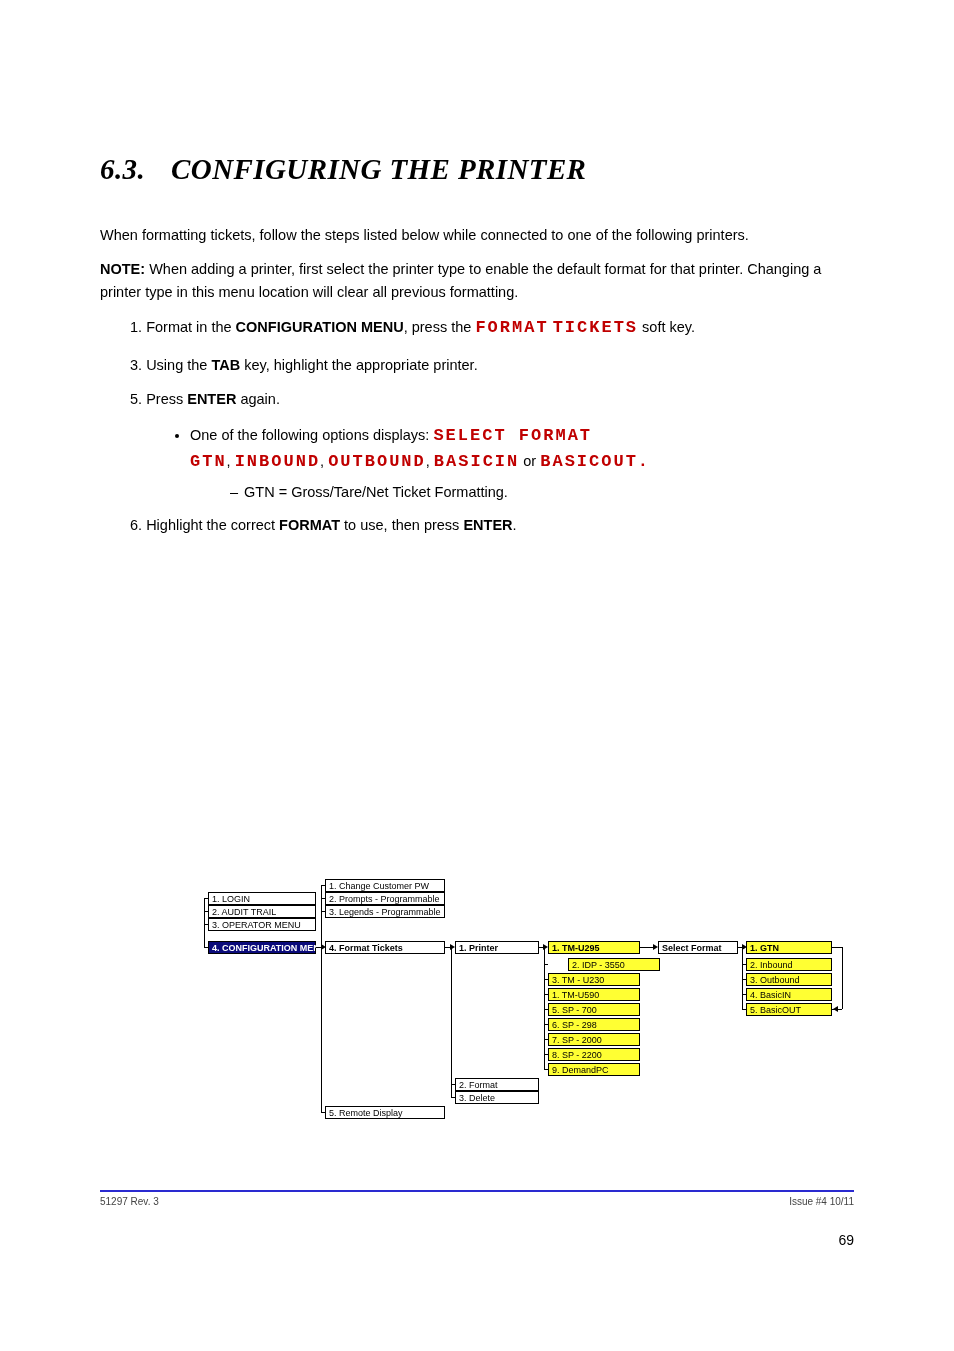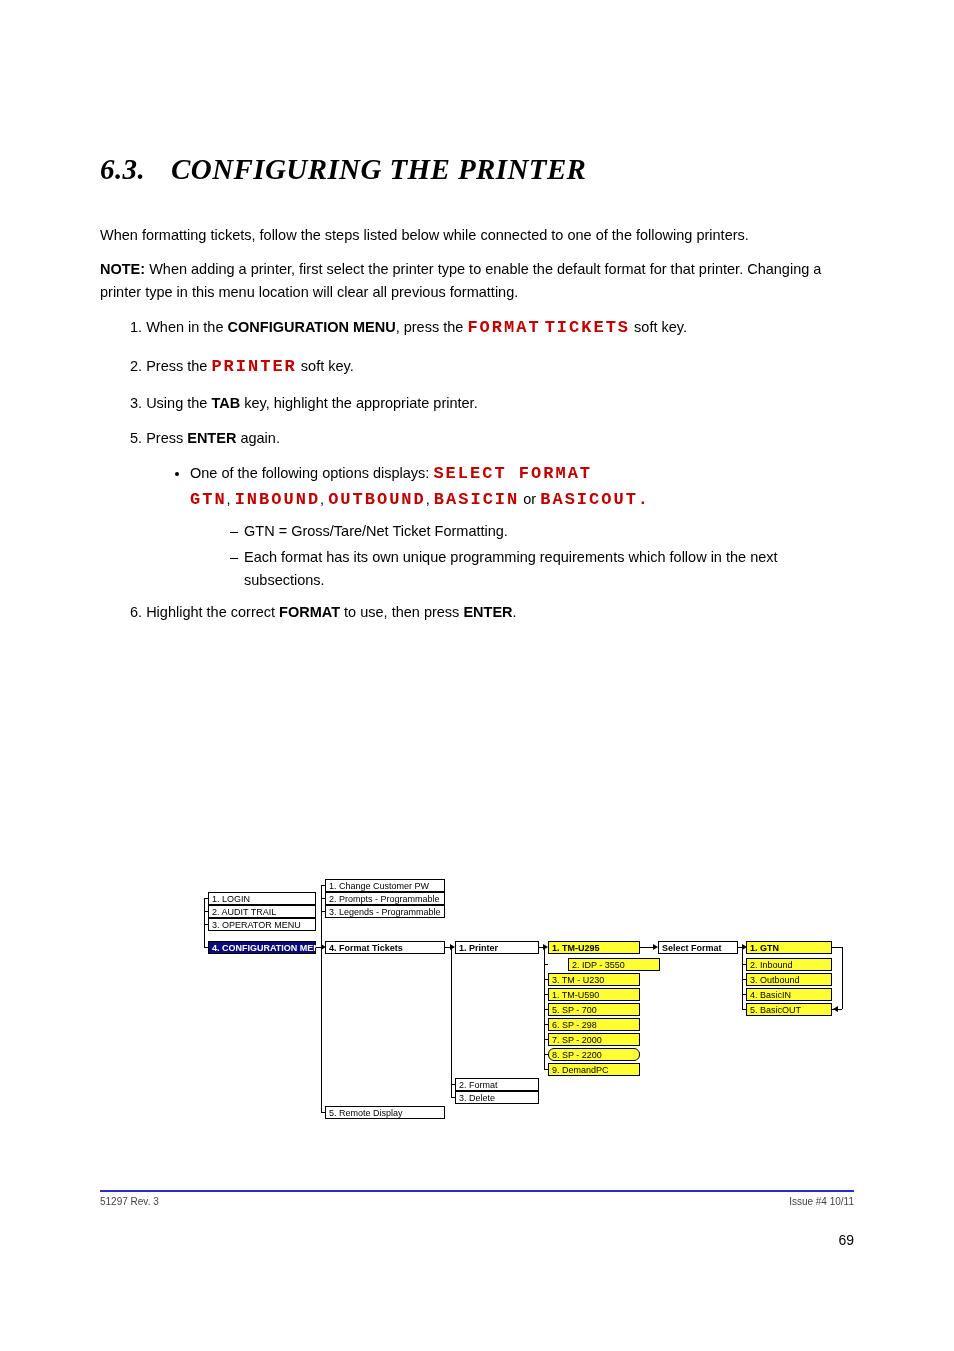--- a/index.html
+++ b/index.html
@@ -133,28 +133,24 @@
   </div>
 
   <div class="body-text">
     <p>When formatting tickets, follow the steps listed below while connected to one of the following printers.</p>
     <p>
       <span class="note-label">NOTE:</span><span> When adding a printer, first select the printer type to enable the default format for that printer. Changing a printer type in this menu location will clear all previous formatting.</span>
     </p>
 
     <p style="padding-left:30px;">
       <span>1.</span>
-      <span>When in the </span><b>CONFIGURATION MENU</b><span>, press the </span><span class="disp">FORMAT</span>
+      <span>Format in the </span><b>CONFIGURATION MENU</b><span>, press the </span><span class="disp">FORMAT</span>
       <span class="disp">TICKETS</span><span> soft key.</span>
     </p>
 
-    <p style="padding-left:30px;">
-      <span>2.</span>
-      <span>Press the </span><span class="disp">PRINTER</span><span> soft key.</span>
-    </p>
 
     <p style="padding-left:30px;">
       <span>3.</span>
       <span>Using the </span><b>TAB</b><span> key, highlight the appropriate printer.</span>
     </p>
 
 
     <p style="padding-left:30px;">
       <span>5.</span>
       <span>Press </span><b>ENTER</b><span> again.</span>
@@ -167,21 +163,20 @@
         <span class="disp">INBOUND</span><span>,</span>
         <span class="disp">OUTBOUND</span><span>,</span>
         <span class="disp">BASICIN</span>
         <span>or</span>
         <span class="disp">BASICOUT.</span>
       </li>
     </ul>
 
     <ul class="ul2" style="padding-left:90px; margin-top:6px;">
       <li>GTN = Gross/Tare/Net Ticket Formatting.</li>
-      <li>Each format has its own unique programming requirements which follow in the next subsections.</li>
     </ul>
 
     <p style="padding-left:30px; margin-top:10px;">
       <span>6.</span>
       <span>Highlight the correct </span><b>FORMAT</b><span> to use, then press </span><b>ENTER</b><span>.</span>
     </p>
   </div>
 </div>
 
 <div class="diagram">
@@ -201,21 +196,21 @@
   <div class="box" style="left:355px; top:208px; width:84px;">2. Format</div>
   <div class="box" style="left:355px; top:221px; width:84px;">3. Delete</div>
 
   <div class="box boldrow yellow" style="left:448px; top:71px; width:92px;">1. TM-U295</div>
   <div class="box yellow" style="left:448px; top:88px; width:92px;margin-left:20px;">2. IDP - 3550</div>
   <div class="box yellow" style="left:448px; top:103px; width:92px;">3. TM - U230</div>
   <div class="box yellow" style="left:448px; top:118px; width:92px;">1. TM-U590</div>
   <div class="box yellow" style="left:448px; top:133px; width:92px;">5. SP - 700</div>
   <div class="box yellow" style="left:448px; top:148px; width:92px;">6. SP - 298</div>
   <div class="box yellow" style="left:448px; top:163px; width:92px;">7. SP - 2000</div>
-  <div class="box yellow" style="left:448px; top:178px; width:92px;border-radius:6px;">8. SP - 2200</div>
+  <div class="box yellow" style="left:448px; top:178px; width:92px;">8. SP - 2200</div>
   <div class="box yellow" style="left:448px; top:193px; width:92px;">9. DemandPC</div>
 
   <div class="box boldrow" style="left:558px; top:71px; width:80px;">Select Format</div>
 
   <div class="box boldrow yellow" style="left:646px; top:71px; width:86px;">1. GTN</div>
   <div class="box yellow" style="left:646px; top:88px; width:86px;">2. Inbound</div>
   <div class="box yellow" style="left:646px; top:103px; width:86px;">3. Outbound</div>
   <div class="box yellow" style="left:646px; top:118px; width:86px;">4. BasicIN</div>
   <div class="box yellow" style="left:646px; top:133px; width:86px;">5. BasicOUT</div>
 

